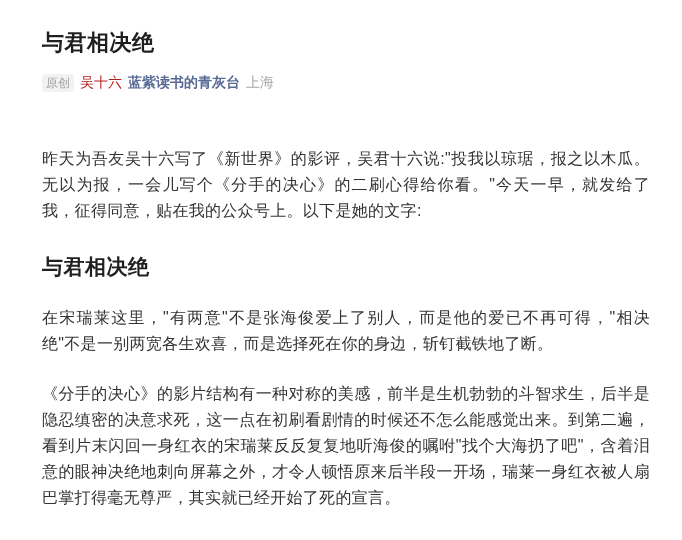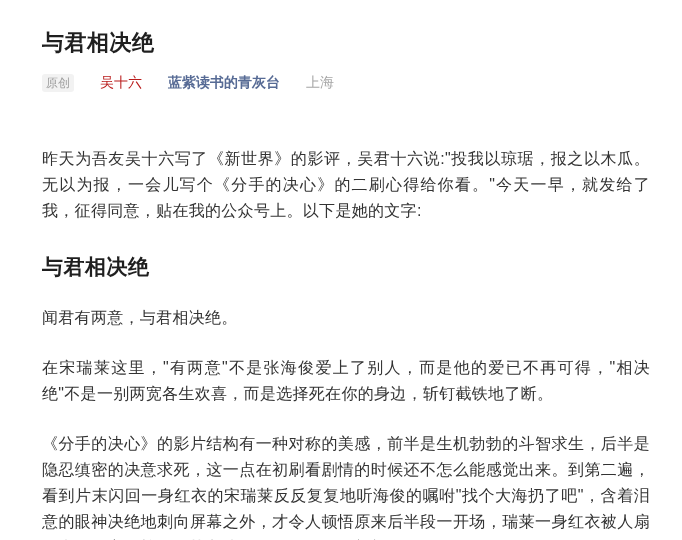--- a/index.html
+++ b/index.html
@@ -24,21 +24,21 @@
     font-size: 22px;
     line-height: 31px;
     font-weight: 700;
     color: #1f1f1f;
     letter-spacing: 0.5px;
   }
   .byline {
     margin-top: 16px;
     display: flex;
     align-items: center;
-    gap: 26px;
+    gap: 6px;
     font-size: 14px;
     color: #9e9e9e;
     white-space: nowrap;
   }
   .original-badge {
     background: #f2f2f2;
     color: #9e9e9e;
     font-size: 12px;
     line-height: 16px;
     padding: 1px 4px;
@@ -90,20 +90,19 @@
     <span class="author-name">吴十六</span>
     <a class="account-link">蓝紫读书的青灰台</a>
     <span class="publish-location">上海</span>
   </div>
 
   <div class="article-body">
     <p class="intro-paragraph">昨天为吾友吴十六写了《新世界》的影评，吴君十六说:"投我以琼琚，报之以木瓜。无以为报，一会儿写个《分手的决心》的二刷心得给你看。"今天一早，就发给了我，征得同意，贴在我的公众号上。以下是她的文字:</p>
 
     <h2 class="section-heading">与君相决绝</h2>
 
-    <p>闻君有两意，与君相决绝。</p>
 
     <p>在宋瑞莱这里，"有两意"不是张海俊爱上了别人，而是他的爱已不再可得，"相决绝"不是一别两宽各生欢喜，而是选择死在你的身边，斩钉截铁地了断。</p>
 
     <p>《分手的决心》的影片结构有一种对称的美感，前半是生机勃勃的斗智求生，后半是隐忍缜密的决意求死，这一点在初刷看剧情的时候还不怎么能感觉出来。到第二遍，看到片末闪回一身红衣的宋瑞莱反反复复地听海俊的嘱咐"找个大海扔了吧"，含着泪意的眼神决绝地刺向屏幕之外，才令人顿悟原来后半段一开场，瑞莱一身红衣被人扇巴掌打得毫无尊严，其实就已经开始了死的宣言。</p>
   </div>
 
 </div>
 
 </body></html>

